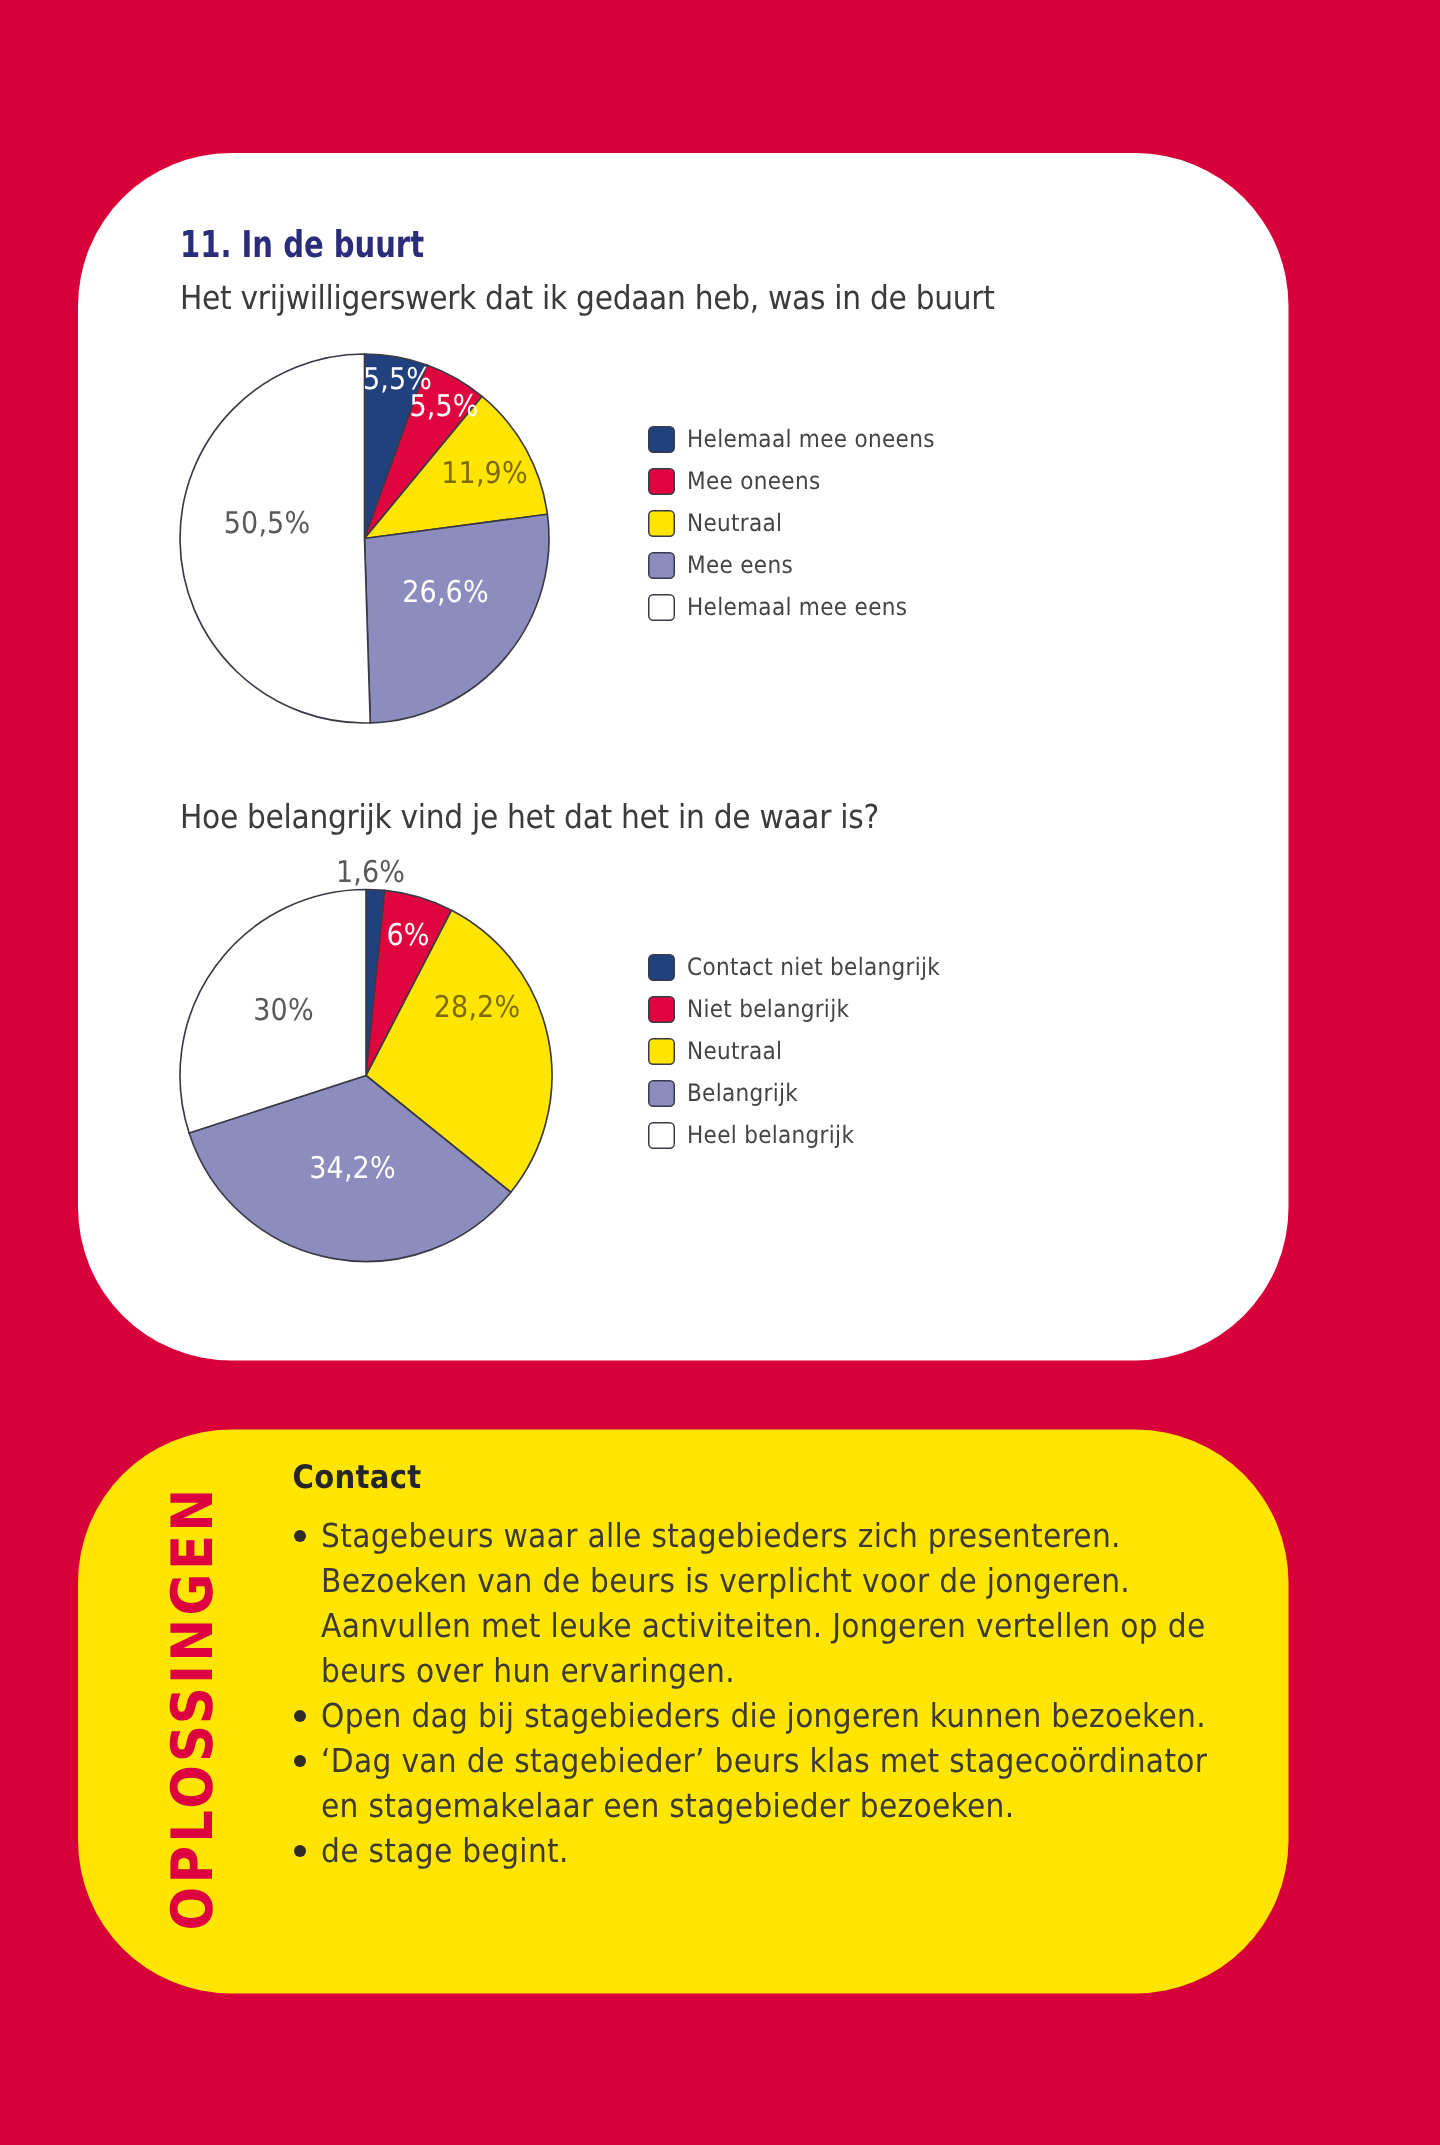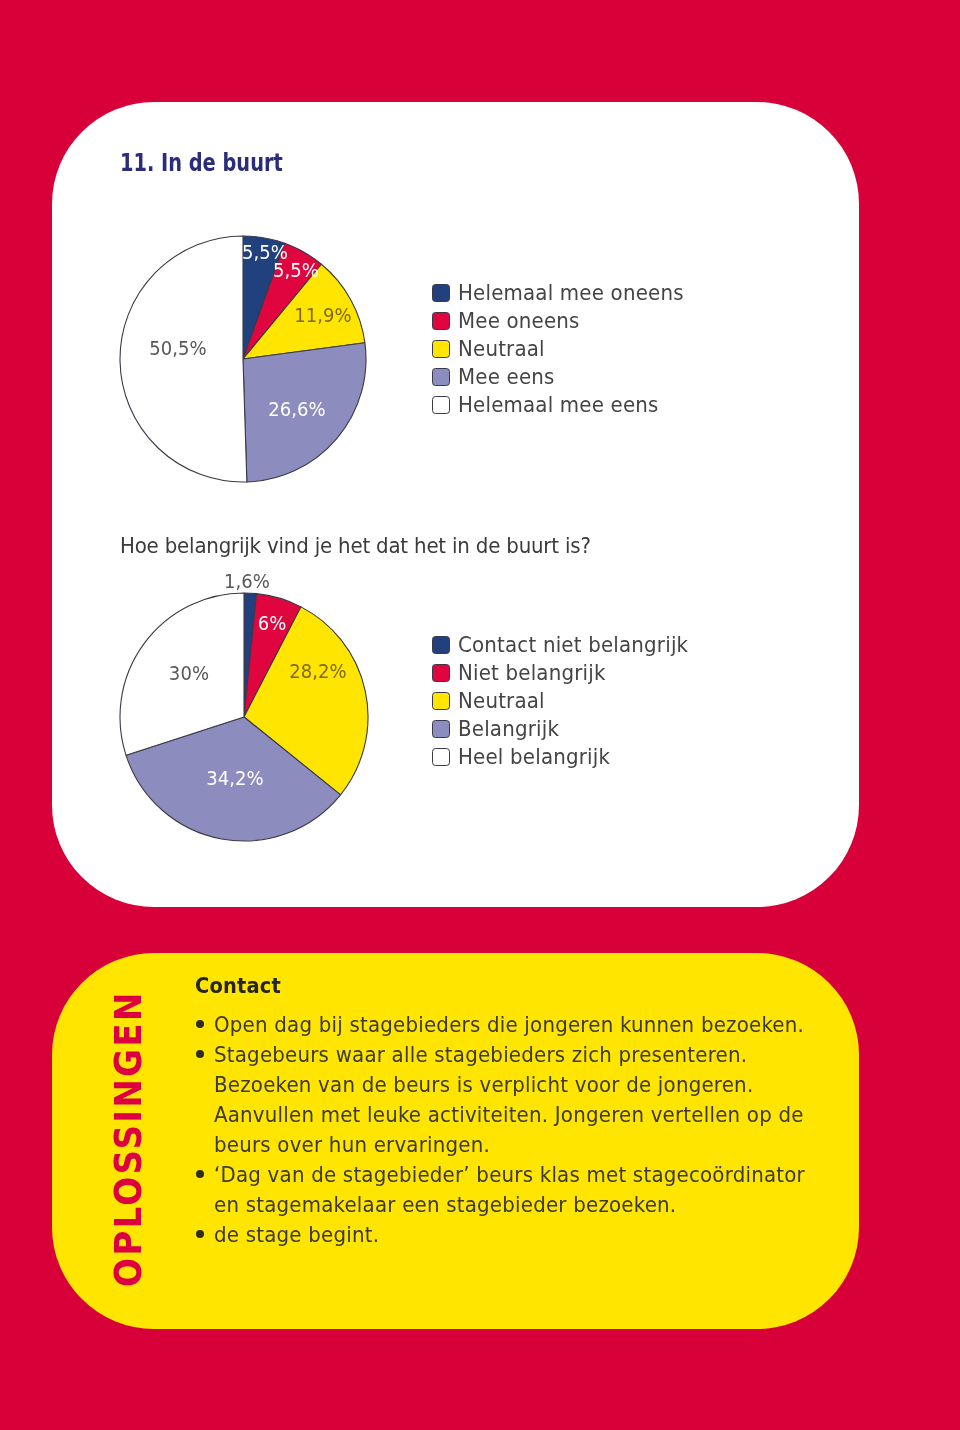--- a/index.html
+++ b/index.html
@@ -27,21 +27,21 @@
   .pct{position:absolute;font-size:20px;letter-spacing:0.1px;white-space:nowrap;
        font-family:"DejaVu Sans",sans-serif;font-stretch:condensed;line-height:1;
        transform:translate(-50%,-50%);}
 
   .legend{position:absolute;
           font-family:"DejaVu Sans",sans-serif;font-stretch:condensed;}
   .leg-row{position:relative;height:28.1px;}
   .leg-sw{position:absolute;left:0;top:0;width:18px;height:18px;border-radius:3.5px;
           border:1.4px solid #39394a;box-sizing:border-box;}
   .leg-txt{position:absolute;left:26px;top:0;height:18px;line-height:18px;
-           font-size:22px;color:#444446;white-space:nowrap;letter-spacing:0.2px;}
+           font-size:16px;color:#444446;white-space:nowrap;letter-spacing:0.2px;}
 
   .sol-side{position:absolute;white-space:nowrap;line-height:1;
             font-family:"DejaVu Sans",sans-serif;font-stretch:condensed;
             font-weight:bold;font-size:38px;letter-spacing:2.2px;color:#dd0040;
             transform:rotate(-90deg);transform-origin:0 0;}
 
   .sol-head{position:absolute;font-weight:bold;font-size:21.6px;color:#262627;
             font-family:"DejaVu Sans",sans-serif;font-stretch:condensed;
             letter-spacing:0.2px;line-height:1;}
   .bullets{position:absolute;
@@ -53,20 +53,21 @@
   .bul .ln{height:30px;line-height:30px;white-space:nowrap;}
 </style>
 </head>
 <body>
 
 <div class="page">
 
   <div class="card"></div>
 
   <div class="sec-title" style="left:120px;top:151px;">11. In de buurt</div>
+  <div class="qtext" style="left:120px;top:189px;">Het vrijwilligerswerk dat ik gedaan heb, was in de buurt</div>
 
   <div class="pie-wrap" id="pie1" style="left: 118px; top: 234px;">
       <svg width="250" height="250" viewBox="0 0 250 250">
         <path d="M 125 125 L 125.00 2.00 A 123 123 0 0 1 166.66 9.27 Z" fill="#20407e" stroke="#3a3a46" stroke-width="1.1" stroke-linejoin="round"></path>
         <path d="M 125 125 L 166.66 9.27 A 123 123 0 0 1 203.40 30.23 Z" fill="#e0053f" stroke="#3a3a46" stroke-width="1.1" stroke-linejoin="round"></path>
         <path d="M 125 125 L 203.40 30.23 A 123 123 0 0 1 246.93 108.82 Z" fill="#ffe500" stroke="#3a3a46" stroke-width="1.1" stroke-linejoin="round"></path>
         <path d="M 125 125 L 246.93 108.82 A 123 123 0 0 1 128.86 247.94 Z" fill="#8d8cbe" stroke="#3a3a46" stroke-width="1.1" stroke-linejoin="round"></path>
         <path d="M 125 125 L 128.86 247.94 A 123 123 0 1 1 125.00 2.00 Z" fill="#ffffff" stroke="#3a3a46" stroke-width="1.1" stroke-linejoin="round"></path>
       </svg>
     </div>
@@ -86,21 +87,21 @@
       <div class="leg-row">
         <div class="leg-sw" style="background: rgb(141, 140, 190);"></div>
         <div class="leg-txt">Mee eens</div>
       </div>
       <div class="leg-row">
         <div class="leg-sw" style="background: rgb(255, 255, 255);"></div>
         <div class="leg-txt">Helemaal mee eens</div>
       </div>
     </div>
 
-  <div class="qtext" style="left:120px;top:535px;">Hoe belangrijk vind je het dat het in de buurt is?</div>
+  <div class="qtext" style="left:120px;top:535px;">Hoe belangrijk vind je het dat het in de waar is?</div>
 
   <div class="pie-wrap" id="pie2" style="left: 118px; top: 591px;">
       <svg width="252" height="252" viewBox="0 0 252 252">
         <path d="M 126 126 L 126.00 2.00 A 124 124 0 0 1 138.44 2.63 Z" fill="#20407e" stroke="#3a3a46" stroke-width="1.1" stroke-linejoin="round"></path>
         <path d="M 126 126 L 138.44 2.63 A 124 124 0 0 1 182.99 15.87 Z" fill="#e0053f" stroke="#3a3a46" stroke-width="1.1" stroke-linejoin="round"></path>
         <path d="M 126 126 L 182.99 15.87 A 124 124 0 0 1 222.53 203.83 Z" fill="#ffe500" stroke="#3a3a46" stroke-width="1.1" stroke-linejoin="round"></path>
         <path d="M 126 126 L 222.53 203.83 A 124 124 0 0 1 8.07 164.32 Z" fill="#8d8cbe" stroke="#3a3a46" stroke-width="1.1" stroke-linejoin="round"></path>
         <path d="M 126 126 L 8.07 164.32 A 124 124 0 0 1 126.00 2.00 Z" fill="#ffffff" stroke="#3a3a46" stroke-width="1.1" stroke-linejoin="round"></path>
       </svg>
     </div>
@@ -129,43 +130,43 @@
 
   <div class="sol"></div>
 
   <div class="sol-side" style="left:109px;top:1287px;">OPLOSSINGEN</div>
 
   <div class="sol-head" style="left:195px;top:975px;">Contact</div>
 
   <div class="bullets" id="bullets" style="left:214px;top:1010px;width:640px;">
       <div class="bul">
         <span class="dot">•</span>
-        <div class="ln">Open dag bij stagebieders die jongeren kunnen bezoeken.</div>
-      </div>
-      <div class="bul">
-        <span class="dot">•</span>
         <div class="ln">Stagebeurs waar alle stagebieders zich presenteren.</div>
         <div class="ln">Bezoeken van de beurs is verplicht voor de jongeren.</div>
         <div class="ln">Aanvullen met leuke activiteiten. Jongeren vertellen op de</div>
         <div class="ln">beurs over hun ervaringen.</div>
+      </div>
+      <div class="bul">
+        <span class="dot">•</span>
+        <div class="ln">Open dag bij stagebieders die jongeren kunnen bezoeken.</div>
       </div>
       <div class="bul">
         <span class="dot">•</span>
         <div class="ln">‘Dag van de stagebieder’ beurs klas met stagecoördinator</div>
         <div class="ln">en stagemakelaar een stagebieder bezoeken.</div>
       </div>
       <div class="bul">
         <span class="dot">•</span>
         <div class="ln">de stage begint.</div>
       </div>
     </div>
 
 <div class="pct" style="left: 265px; top: 252px; color: rgb(255, 255, 255);">5,5%</div>
     <div class="pct" style="left: 296px; top: 270px; color: rgb(255, 255, 255);">5,5%</div>
     <div class="pct" style="left: 323px; top: 315px; color: rgb(125, 106, 8);">11,9%</div>
-    <div class="pct" style="left: 297px; top: 394px; color: rgb(255, 255, 255); margin-top: 15px;">26,6%</div>
+    <div class="pct" style="left: 297px; top: 394px; color: rgb(255, 255, 255);">26,6%</div>
     <div class="pct" style="left: 178px; top: 348px; color: rgb(89, 89, 89);">50,5%</div>
     <div class="pct" style="left: 247px; top: 581px; color: rgb(89, 89, 89);">1,6%</div>
     <div class="pct" style="left: 272px; top: 623px; color: rgb(255, 255, 255);">6%</div>
     <div class="pct" style="left: 318px; top: 671px; color: rgb(125, 106, 8);">28,2%</div>
     <div class="pct" style="left: 235px; top: 778px; color: rgb(255, 255, 255);">34,2%</div>
     <div class="pct" style="left: 189px; top: 673px; color: rgb(89, 89, 89);">30%</div>
   </div>
 
 </body></html>

